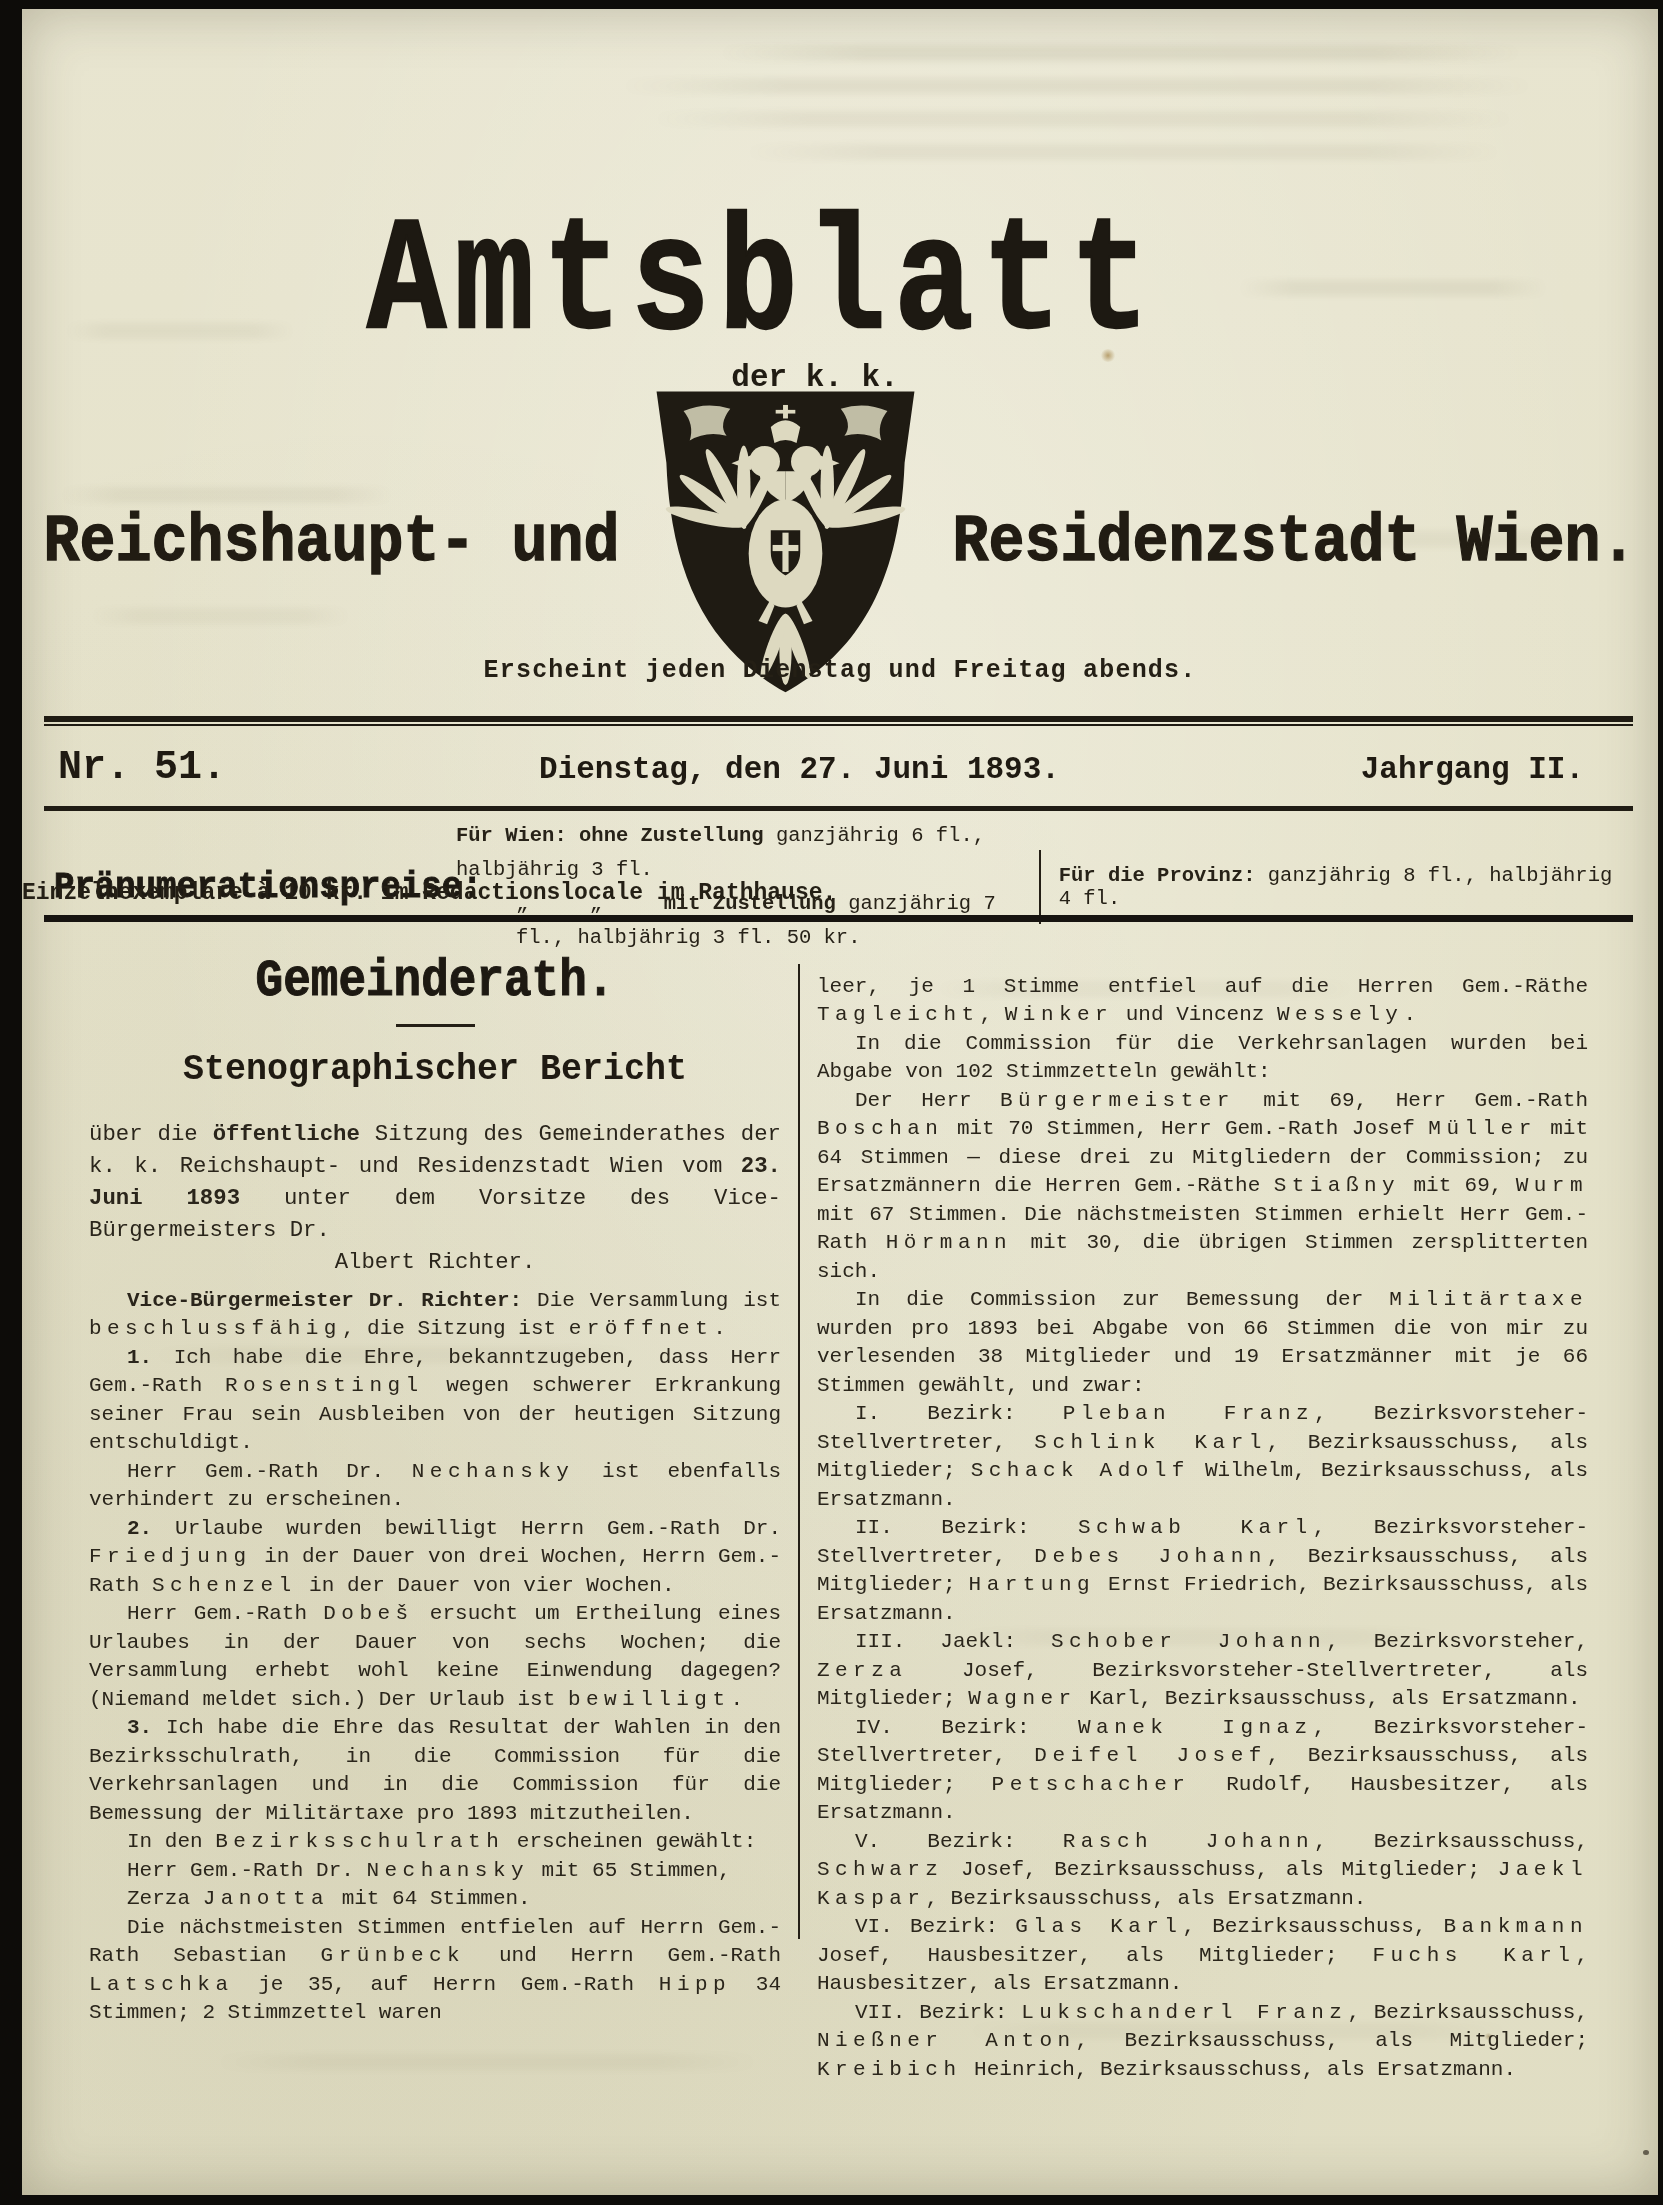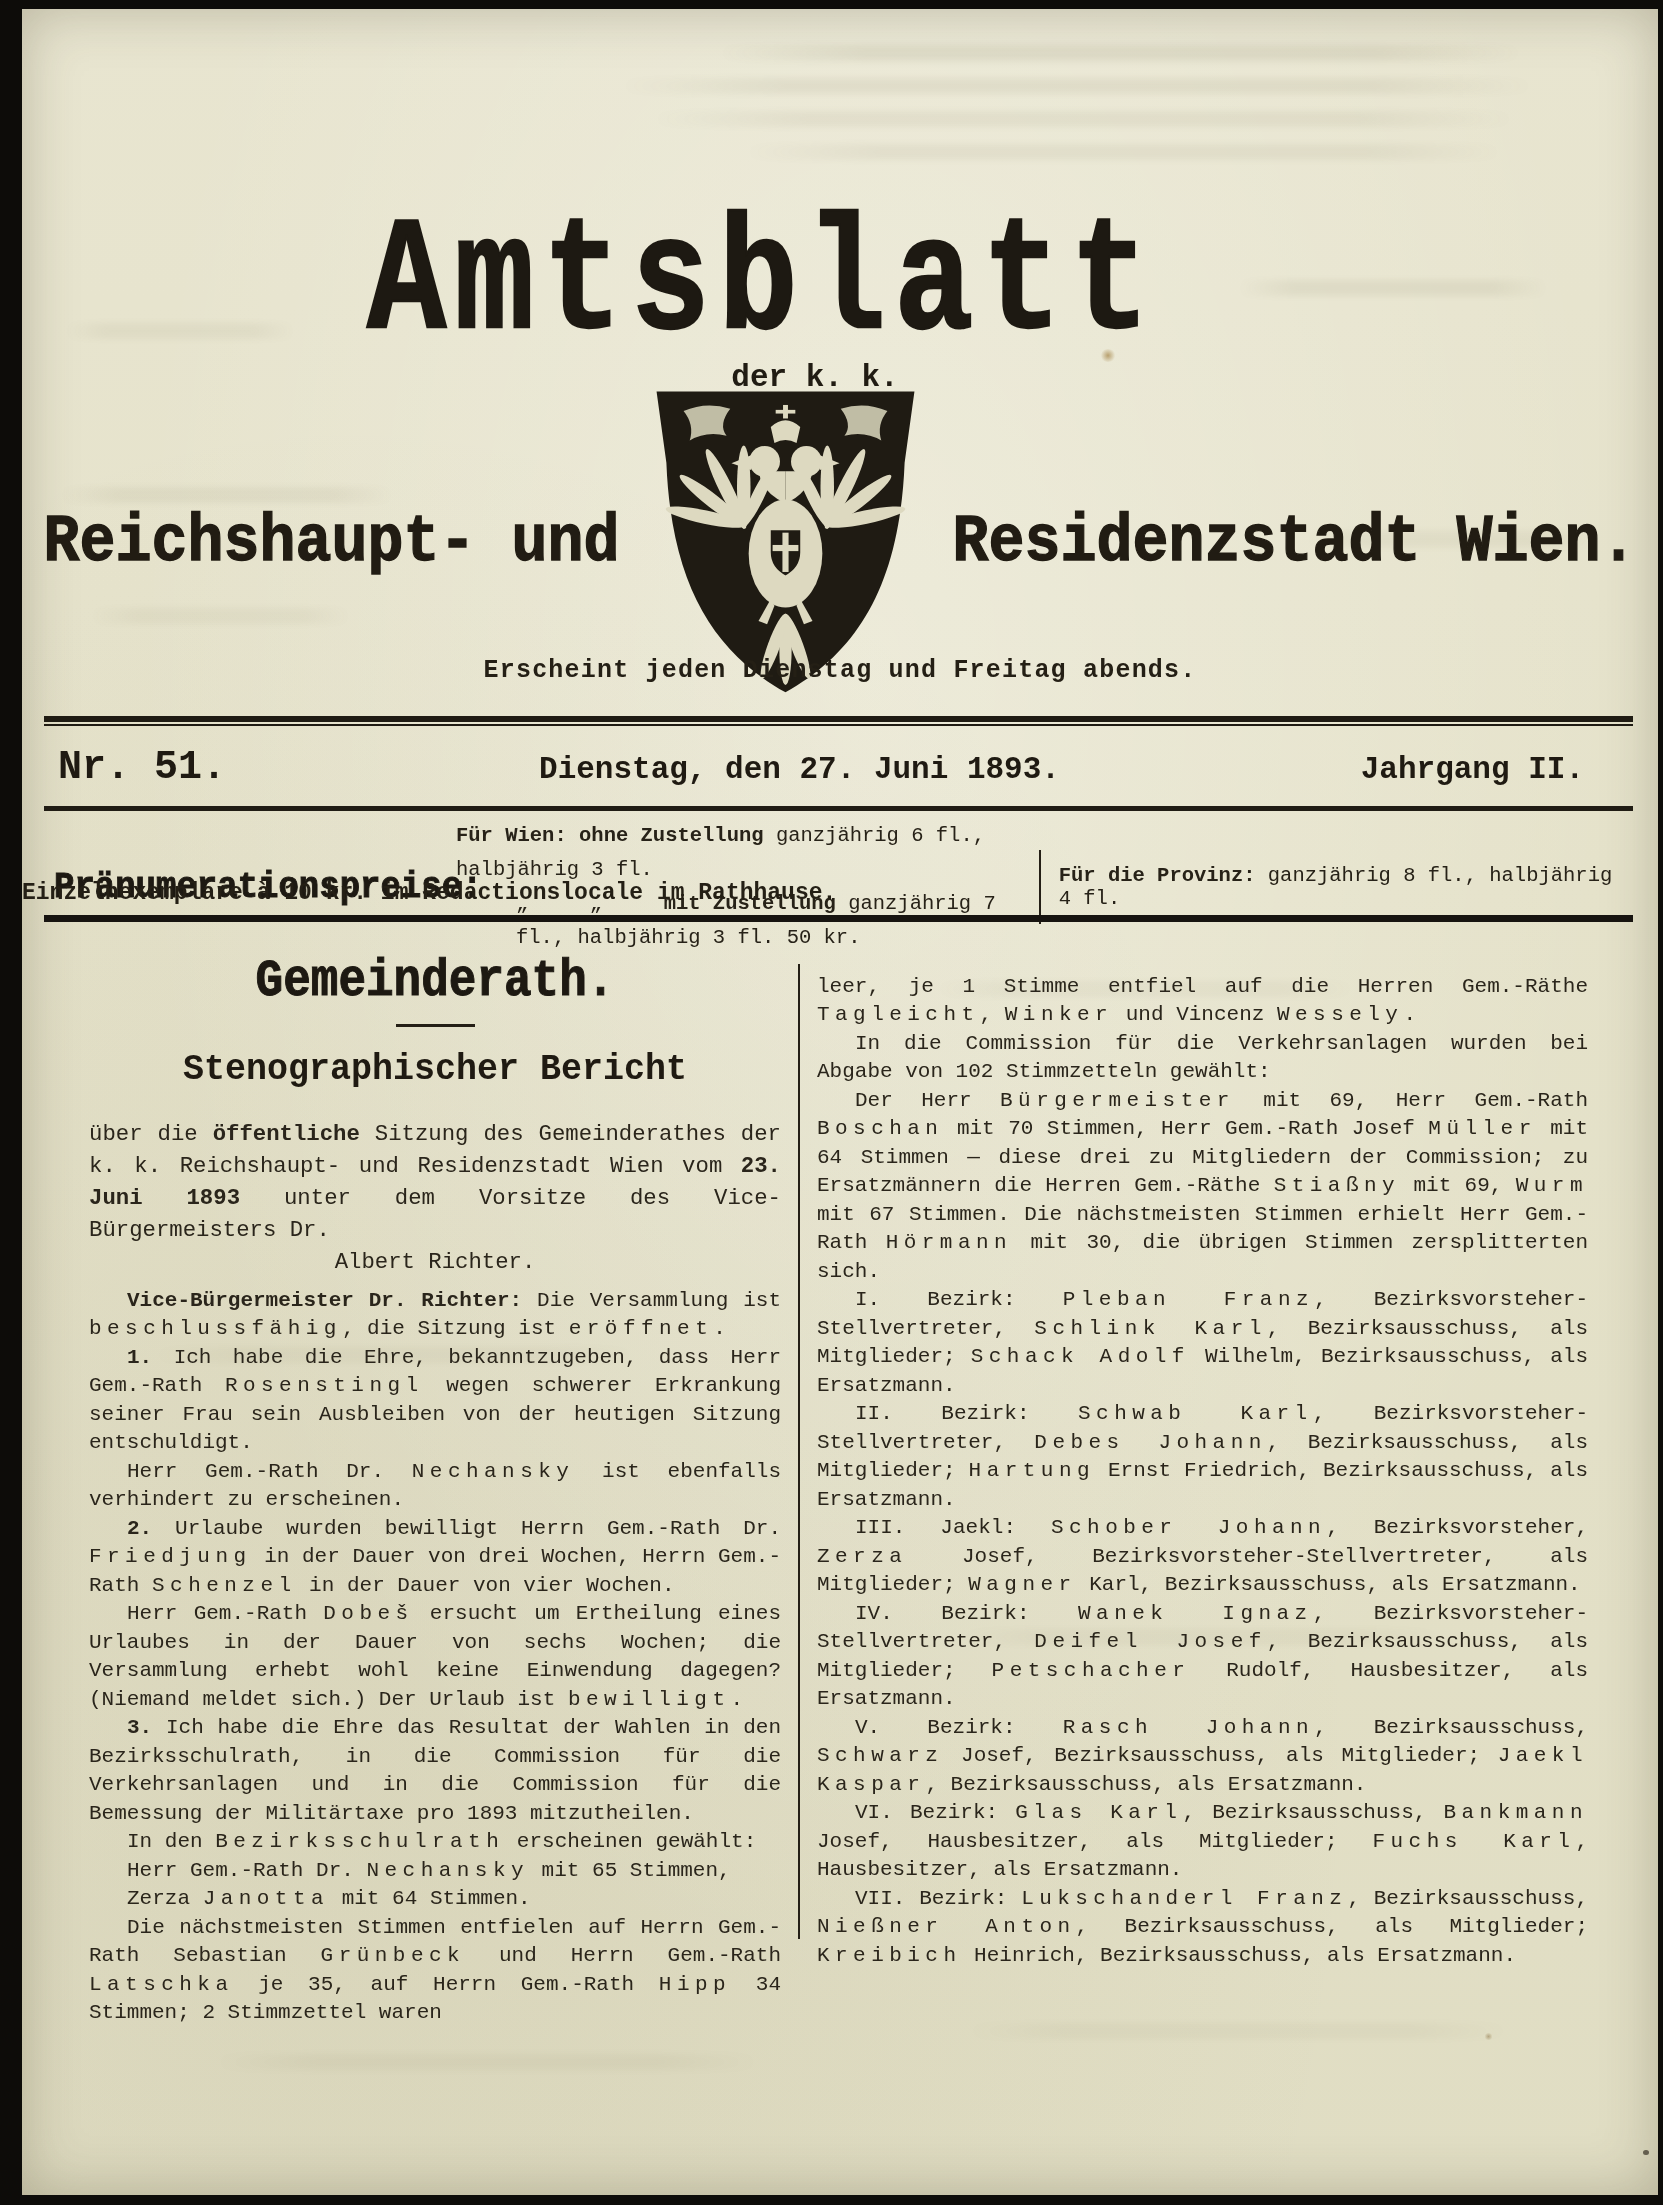--- a/index.html
+++ b/index.html
@@ -208,20 +208,21 @@
           </div>
       </section>
       <div class="gutter">
         <div class="col-divider"></div>
       </div>
       <section class="col-right">
         <div class="paras">
             <p class="body-p noindent"><span>leer, je 1 Stimme entfiel auf die Herren Gem.-Räthe </span><span class="sp">Tagleicht</span><span>, </span><span class="sp">Winker</span><span> und Vincenz </span><span class="sp">Wessely</span><span>.</span></p>
             <p class="body-p"><span>In die Commission für die Verkehrsanlagen wurden bei Abgabe von 102 Stimmzetteln gewählt:</span></p>
             <p class="body-p"><span>Der Herr </span><span class="sp">Bürgermeister</span><span> mit 69, Herr Gem.-Rath </span><span class="sp">Boschan</span><span> mit 70 Stimmen, Herr Gem.-Rath Josef </span><span class="sp">Müller</span><span> mit 64 Stimmen — diese drei zu Mitgliedern der Commission; zu Ersatzmännern die Herren Gem.-Räthe </span><span class="sp">Stiaßny</span><span> mit 69, </span><span class="sp">Wurm</span><span> mit 67 Stimmen. Die nächstmeisten Stimmen erhielt Herr Gem.-Rath </span><span class="sp">Hörmann</span><span> mit 30, die übrigen Stimmen zersplitterten sich.</span></p>
+            <p class="body-p"><span>In die Commission zur Bemessung der </span><span class="sp">Militärtaxe</span><span> wurden pro 1893 bei Abgabe von 66 Stimmen die von mir zu verlesenden 38 Mitglieder und 19 Ersatzmänner mit je 66 Stimmen gewählt, und zwar:</span></p>
             <p class="body-p"><span>I. Bezirk: </span><span class="sp">Pleban Franz</span><span>, Bezirksvorsteher-Stellvertreter, </span><span class="sp">Schlink Karl</span><span>, Bezirksausschuss, als Mitglieder; </span><span class="sp">Schack Adolf</span><span> Wilhelm, Bezirksausschuss, als Ersatzmann.</span></p>
             <p class="body-p"><span>II. Bezirk: </span><span class="sp">Schwab Karl</span><span>, Bezirksvorsteher-Stellvertreter, </span><span class="sp">Debes Johann</span><span>, Bezirksausschuss, als Mitglieder; </span><span class="sp">Hartung</span><span> Ernst Friedrich, Bezirksausschuss, als Ersatzmann.</span></p>
             <p class="body-p"><span>III. Jaekl: </span><span class="sp">Schober Johann</span><span>, Bezirksvorsteher, </span><span class="sp">Zerza</span><span> Josef, Bezirksvorsteher-Stellvertreter, als Mitglieder; </span><span class="sp">Wagner</span><span> Karl, Bezirksausschuss, als Ersatzmann.</span></p>
             <p class="body-p"><span>IV. Bezirk: </span><span class="sp">Wanek Ignaz</span><span>, Bezirksvorsteher-Stellvertreter, </span><span class="sp">Deifel Josef</span><span>, Bezirksausschuss, als Mitglieder; </span><span class="sp">Petschacher</span><span> Rudolf, Hausbesitzer, als Ersatzmann.</span></p>
             <p class="body-p"><span>V. Bezirk: </span><span class="sp">Rasch Johann</span><span>, Bezirksausschuss, </span><span class="sp">Schwarz</span><span> Josef, Bezirksausschuss, als Mitglieder; </span><span class="sp">Jaekl Kaspar</span><span>, Bezirksausschuss, als Ersatzmann.</span></p>
             <p class="body-p"><span>VI. Bezirk: </span><span class="sp">Glas Karl</span><span>, Bezirksausschuss, </span><span class="sp">Bankmann</span><span> Josef, Hausbesitzer, als Mitglieder; </span><span class="sp">Fuchs Karl</span><span>, Hausbesitzer, als Ersatzmann.</span></p>
             <p class="body-p"><span>VII. Bezirk: </span><span class="sp">Lukschanderl Franz</span><span>, Bezirksausschuss, </span><span class="sp">Nießner Anton</span><span>, Bezirksausschuss, als Mitglieder; </span><span class="sp">Kreibich</span><span> Heinrich, Bezirksausschuss, als Ersatzmann.</span></p>
           </div>
       </section>
     </main>

